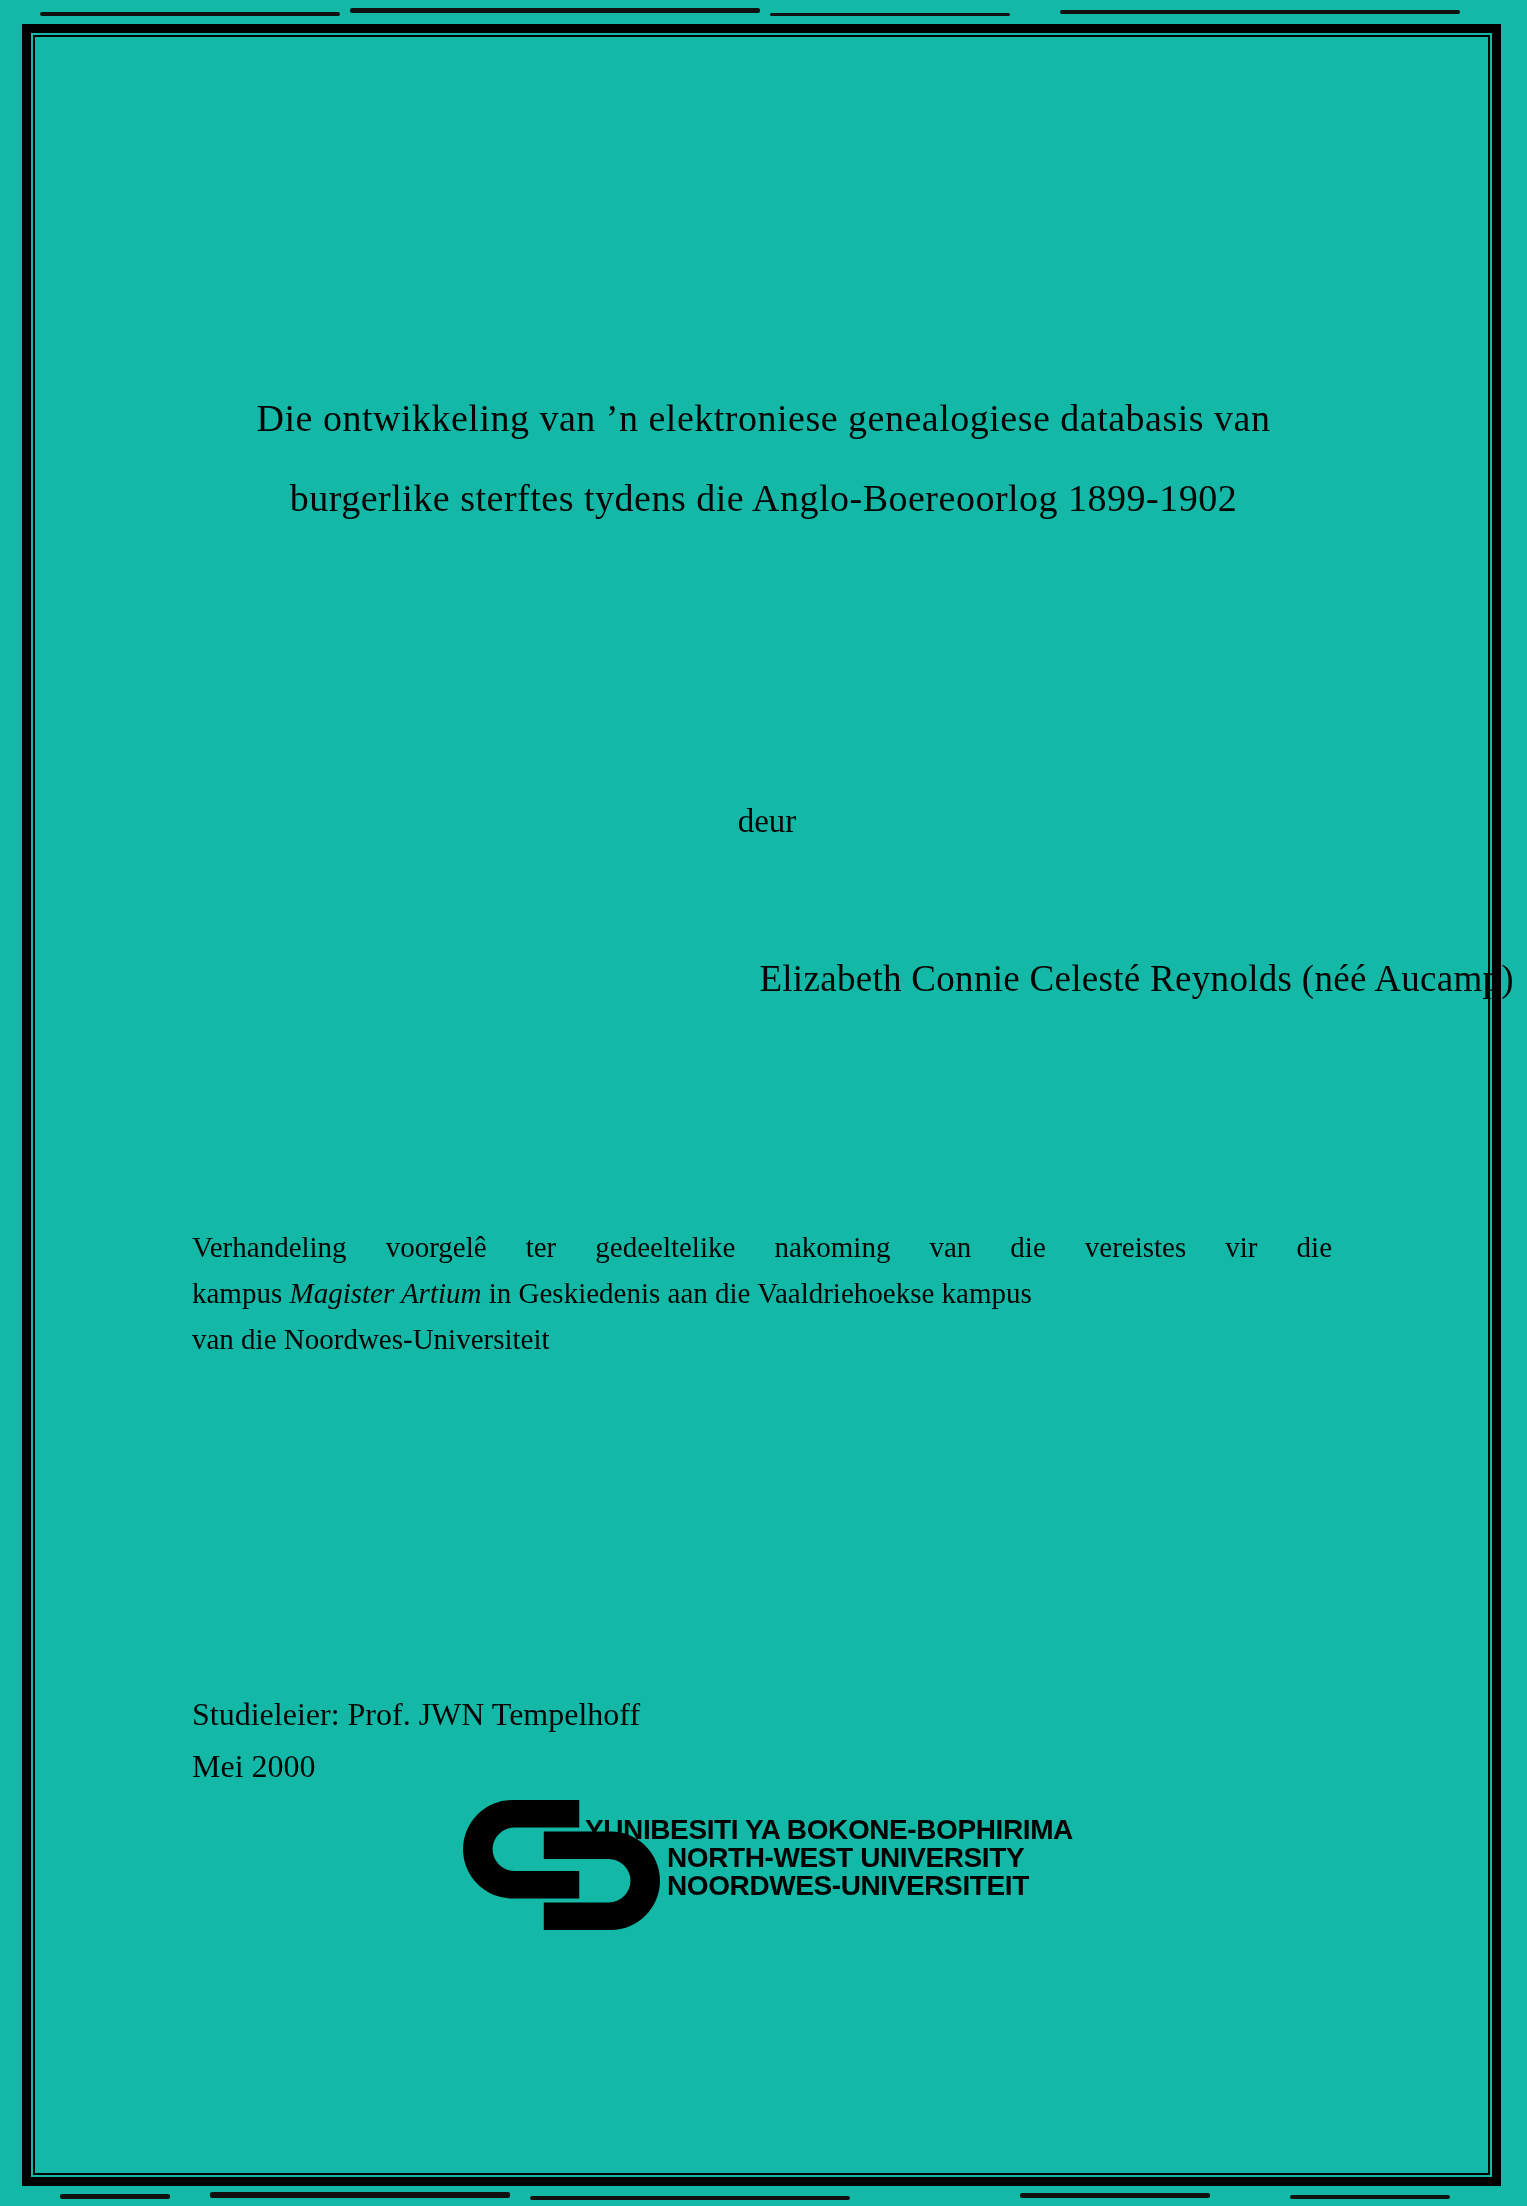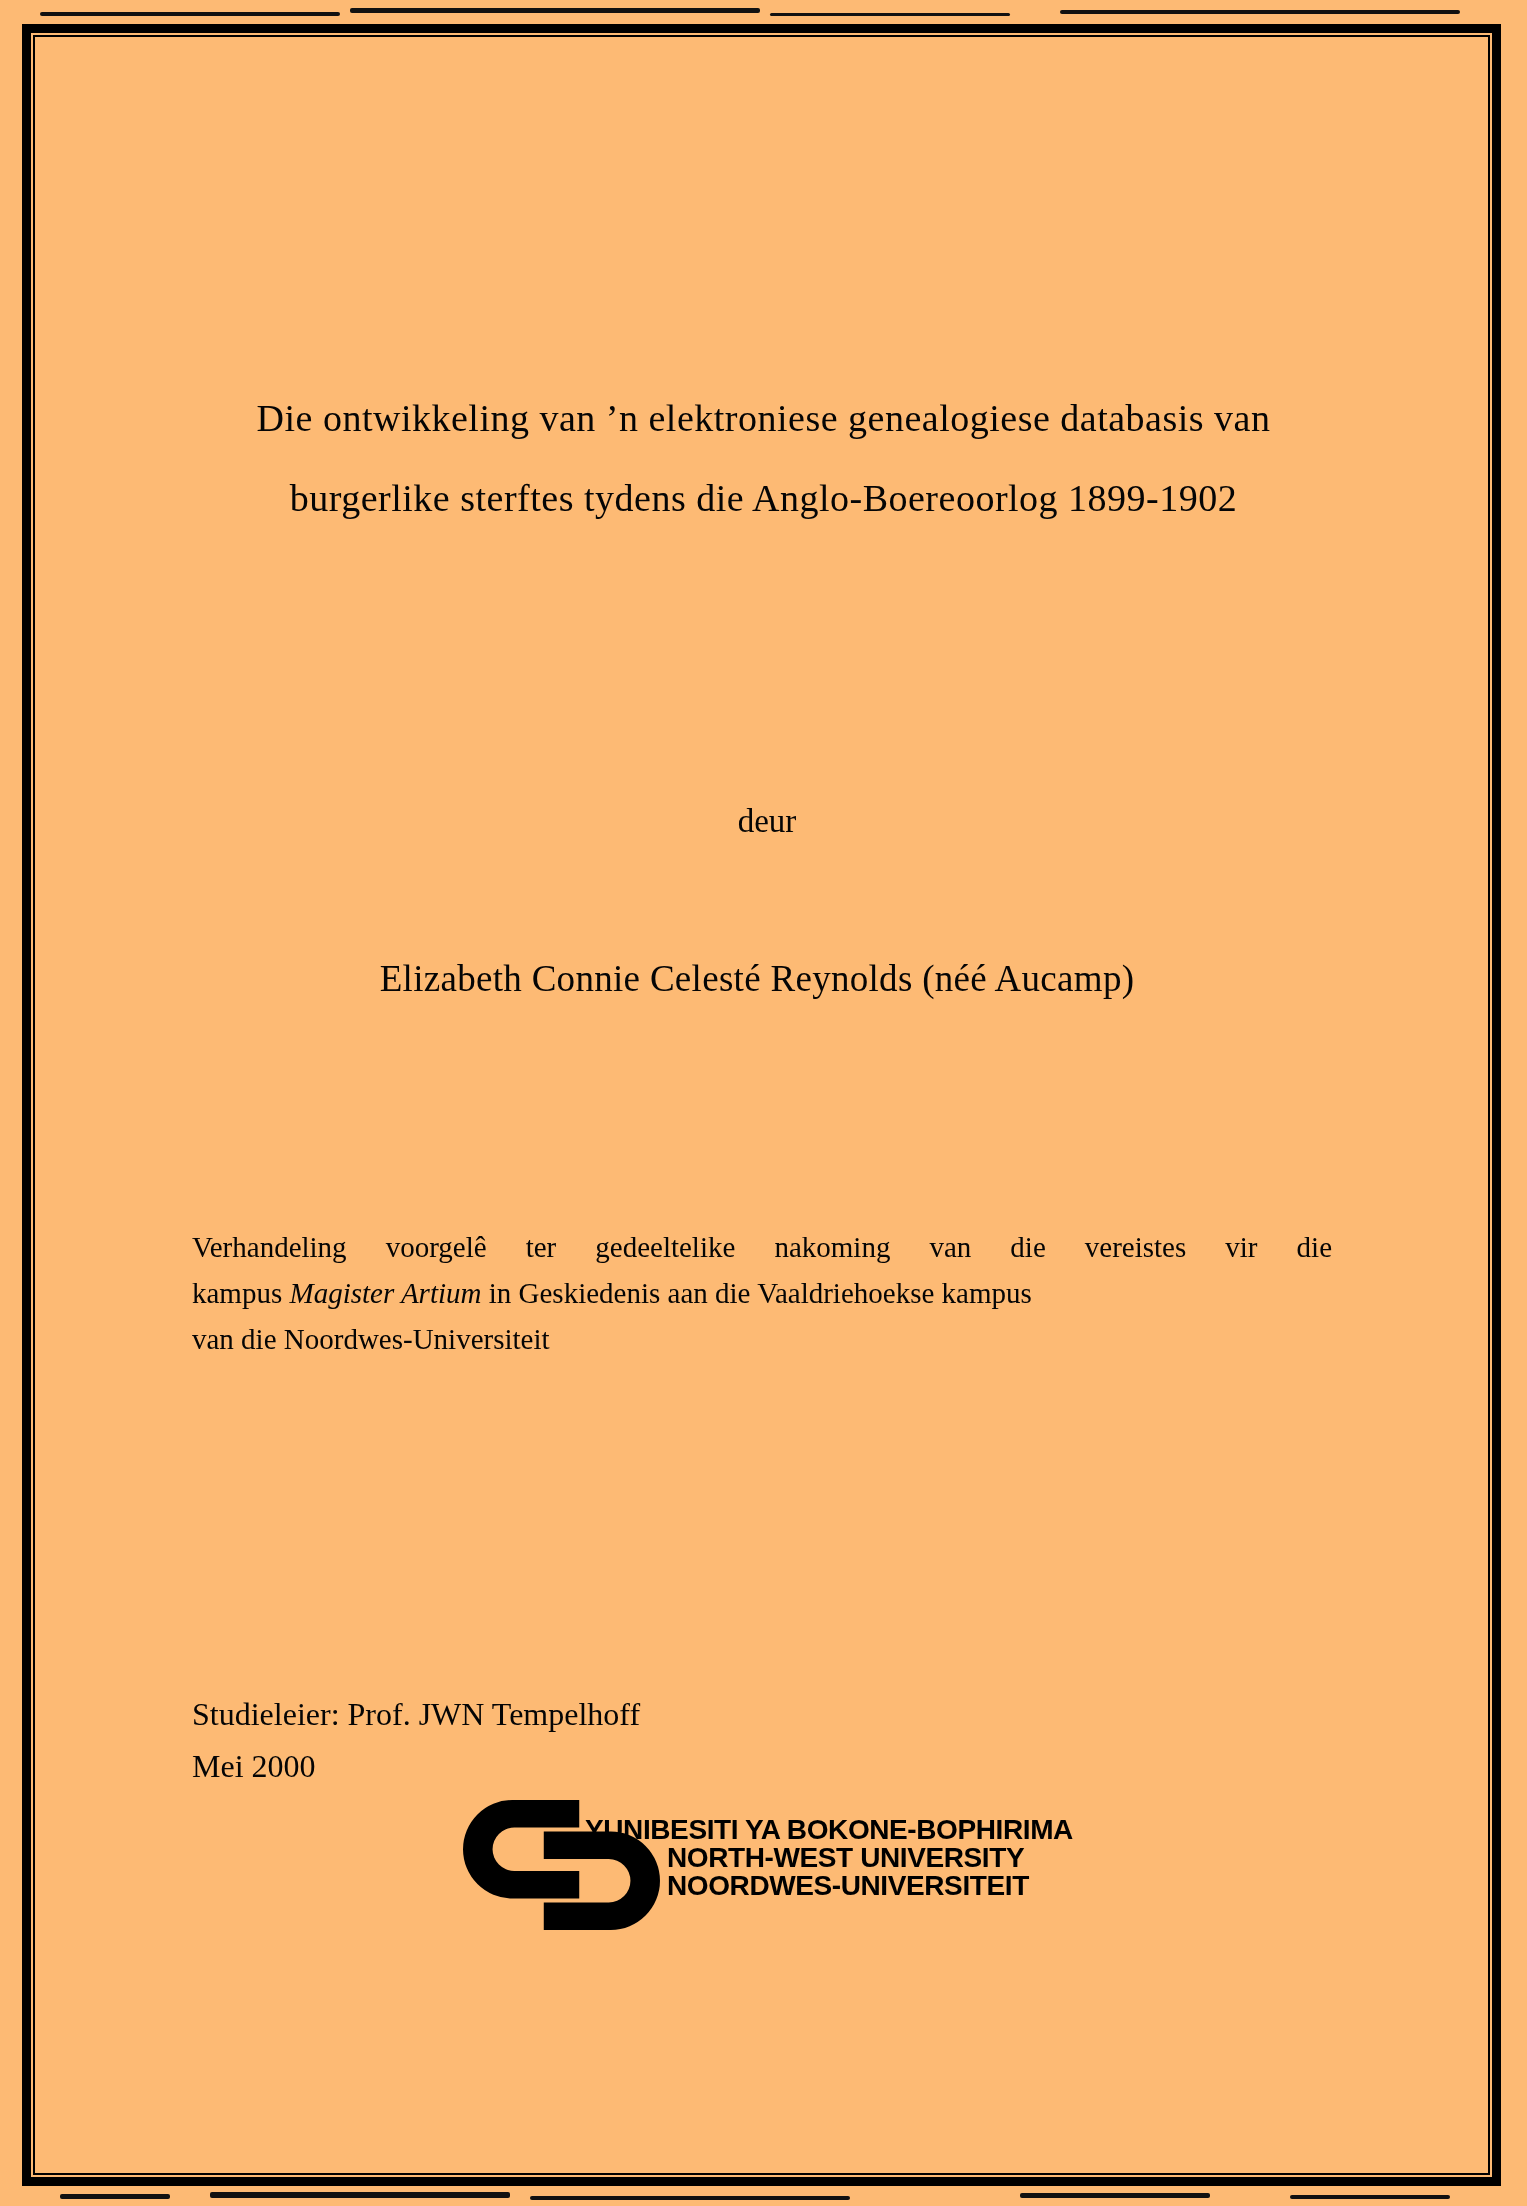--- a/index.html
+++ b/index.html
@@ -4,21 +4,21 @@
 <style>
   html, body {
     margin: 0;
     padding: 0;
     background: #ffffff;
   }
   .page {
     position: relative;
     width: 1527px;
     height: 2206px;
-    background: #fdba74;
+    background: #14b8a6;
     font-family: "Liberation Serif", "DejaVu Serif", serif;
     color: #050505;
     overflow: hidden;
   }
   
   .frame-outer {
     position: absolute;
     left: 22px; top: 24px;
     width: 1479px; height: 2162px;
     border: 9px solid #000;
@@ -44,21 +44,21 @@
   .byline {
     position: absolute;
     left: 0; right: 0; top: 803px;
     text-align: center;
     font-size: 33px;
     margin-left: 7px;
   }
   .author {
     position: absolute;
     left: 0; right: 13px; top: 957px;
-    text-align: center;
+    text-align: right;
     font-size: 37px;
     letter-spacing: 0.3px;
   }
   .statement {
     position: absolute;
     left: 192px; top: 1224px;
     width: 1140px;
     font-size: 29px;
     line-height: 46px;
   }

